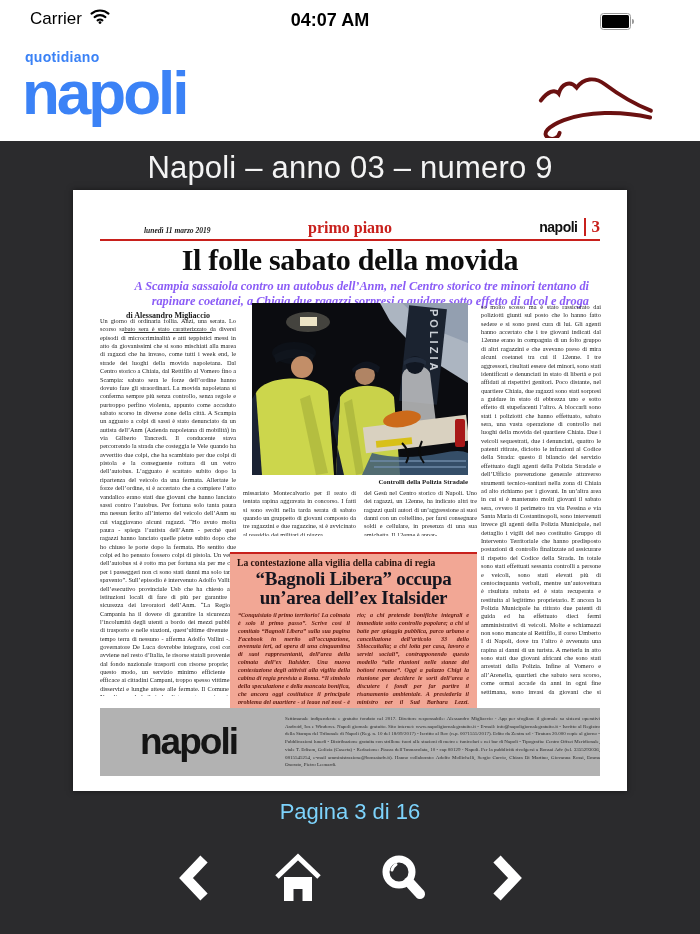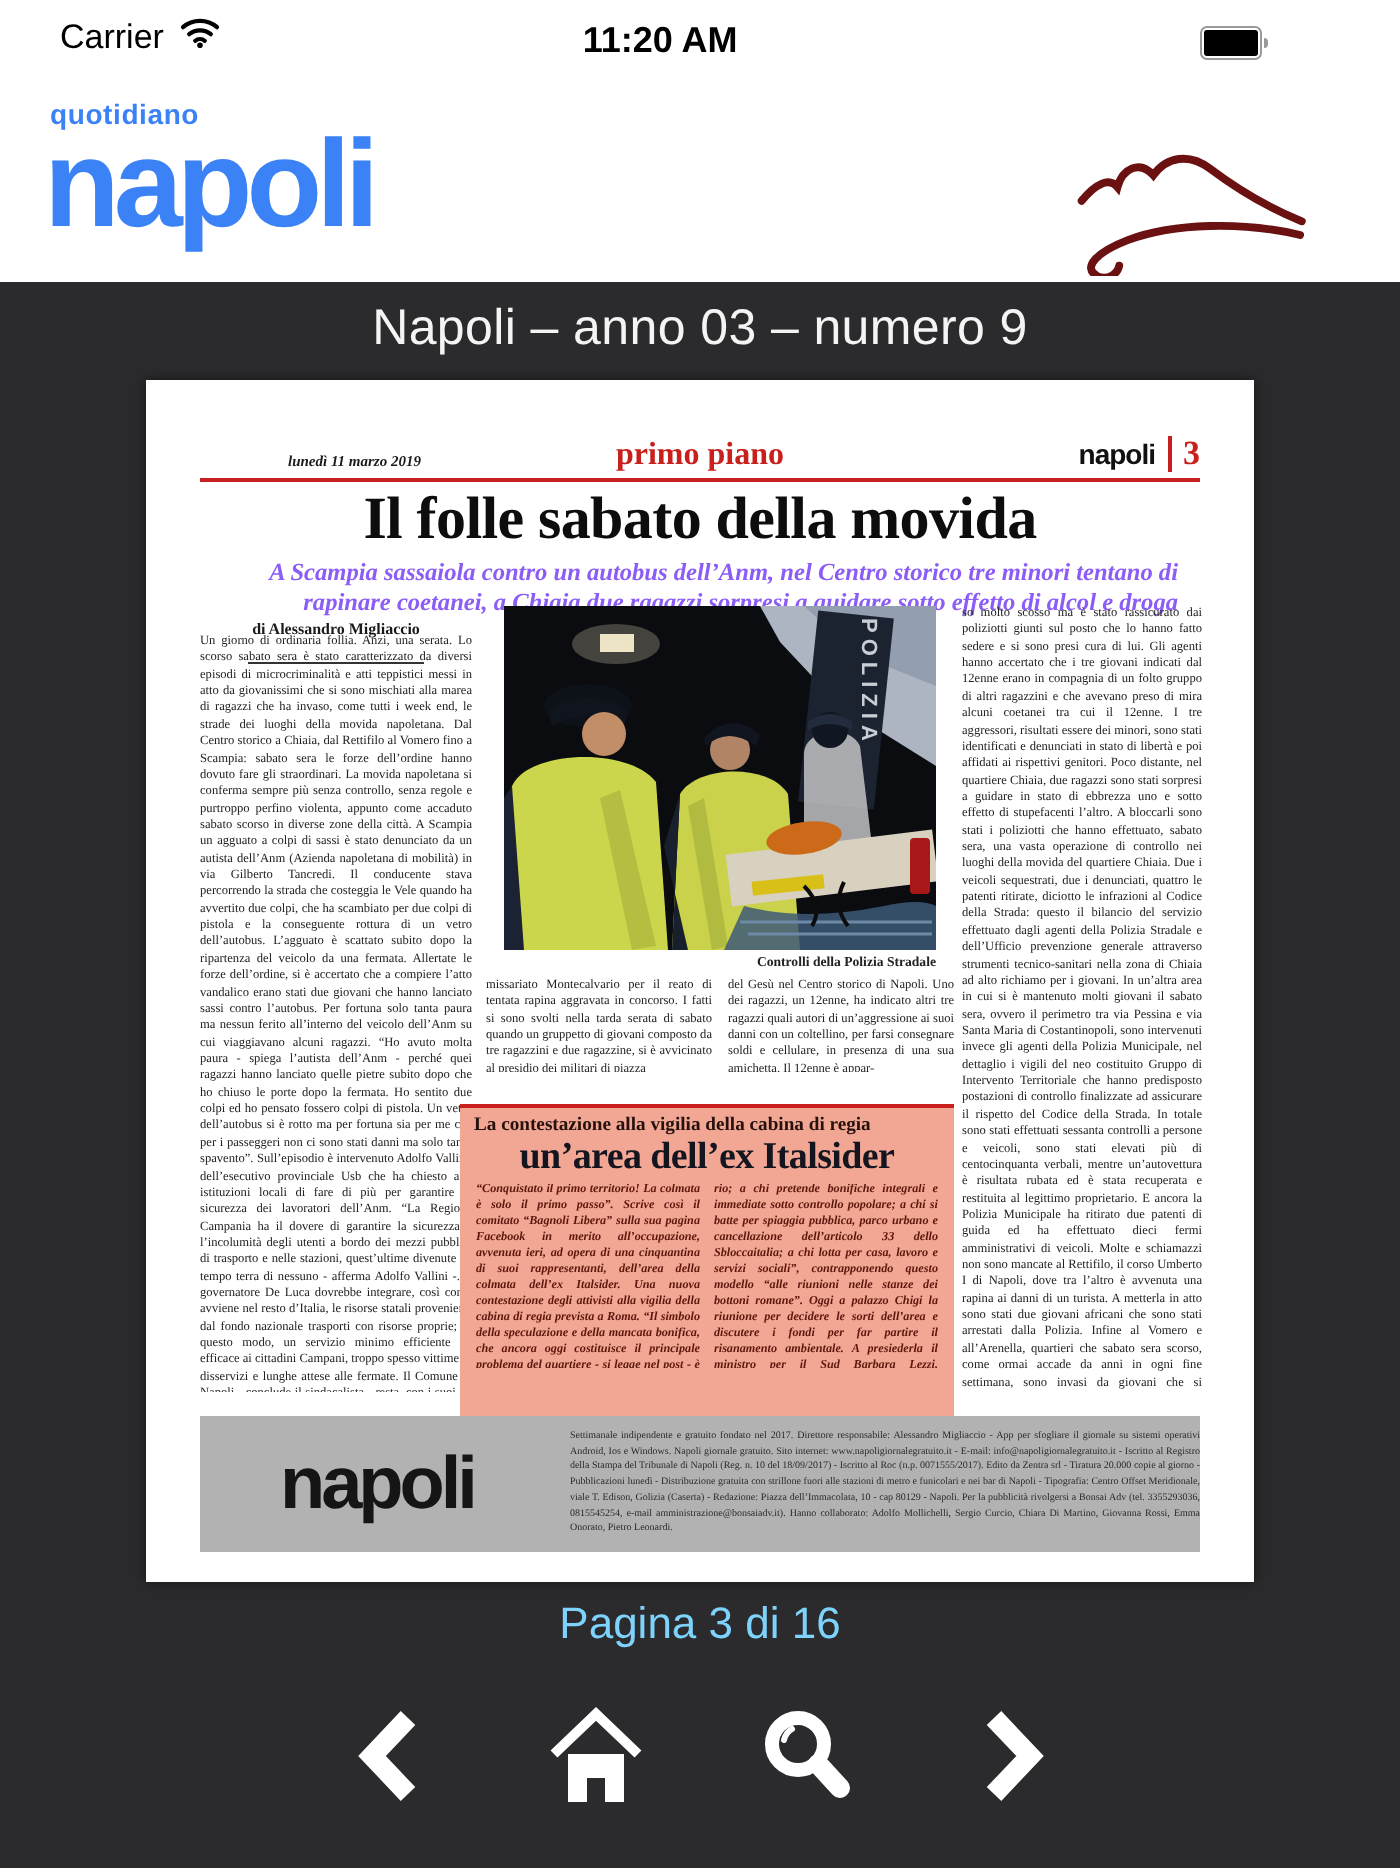--- a/index.html
+++ b/index.html
@@ -20,21 +20,21 @@
   
   .appheader{position:absolute;top:44px;left:0;width:700px;height:97px;background:#fff;}
   .logo{position:absolute;left:22px;top:6px;color:#3b82f6;}
   .logo-top{font-size:14px;font-weight:700;letter-spacing:.3px;line-height:14px;margin-left:3px;}
   .logo-main{font-size:62px;font-weight:800;letter-spacing:-3px;line-height:62px;margin-top:-2px;}
   .vesuvius{position:absolute;right:38px;top:12px;}
 
   
   .dark{position:absolute;top:141px;left:0;width:700px;height:793px;background:#2b2b2d;}
   .issue-title{position:absolute;top:9px;left:0;width:100%;text-align:center;color:#f4f4f4;
-               font-size:25px;font-weight:400;letter-spacing:.2px;}
+               font-size:31px;font-weight:400;letter-spacing:.2px;}
   .pager-label{position:absolute;top:658px;left:0;width:100%;text-align:center;color:#7dd3fc;
                font-size:22px;}
   .toolbar{position:absolute;top:712px;left:0;width:100%;display:flex;justify-content:center;
            align-items:center;gap:57px;}
   .tbtn{width:48px;height:52px;display:flex;align-items:center;justify-content:center;
         background:none;border:none;padding:0;cursor:pointer;}
 
   
   .paper{position:absolute;left:73px;top:49px;width:554px;height:601px;background:#fff;
          box-shadow:0 0 6px rgba(0,0,0,.5);font-family:"Liberation Serif",serif;color:#1a1a1a;}
@@ -90,21 +90,21 @@
       <span>Carrier</span>
       <span>
         <svg width="20" height="15" viewBox="0 0 20 15">
           <path d="M1.5 4.6 C6.3 .4 13.7 .4 18.5 4.6" fill="none" stroke="#000" stroke-width="2.1" stroke-linecap="round"></path>
           <path d="M4.6 8.1 C7.7 5.5 12.3 5.5 15.4 8.1" fill="none" stroke="#000" stroke-width="2.1" stroke-linecap="round"></path>
           <path d="M7.6 11.4 C9 10.3 11 10.3 12.4 11.4" fill="none" stroke="#000" stroke-width="2.1" stroke-linecap="round"></path>
           <circle cx="10" cy="13.6" r="1.4" fill="#000"></circle>
         </svg>
       </span>
     </div>
-    <div class="sb-time">11:20 AM</div>
+    <div class="sb-time">04:07 AM</div>
     <div class="sb-batt">
       <div class="batt-body">
           <div class="batt-fill"></div>
         </div>
       <div class="batt-nub"></div>
     </div>
   </div>
 
   <div class="appheader">
     <div class="logo">
@@ -180,20 +180,21 @@
       <div class="np-caption">Controlli della Polizia Stradale</div>
 
       <div class="np-midcols">
         <div class="np-col">missariato Montecalvario per il reato di tentata rapina aggravata in concorso. I fatti si sono svolti nella tarda serata di sabato quando un gruppetto di giovani composto da tre ragazzini e due ragazzine, si è avvicinato al presidio dei militari di piazza</div>
         <div class="np-col">del Gesù nel Centro storico di Napoli. Uno dei ragazzi, un 12enne, ha indicato altri tre ragazzi quali autori di un’aggressione ai suoi danni con un coltellino, per farsi consegnare soldi e cellulare, in presenza di una sua amichetta. Il 12enne è appar-</div>
       </div>
 
       <div class="pinkbox">
         <div class="box-kicker">La contestazione alla vigilia della cabina di regia</div>
         <div class="box-title">
+          <div>“Bagnoli Libera” occupa</div>
           <div>un’area dell’ex Italsider</div>
         </div>
         <div class="box-body">
           <div class="box-col">“Conquistato il primo territorio! La colmata è solo il primo passo”. Scrive così il comitato “Bagnoli Libera” sulla sua pagina Facebook in merito all’occupazione, avvenuta ieri, ad opera di una cinquantina di suoi rappresentanti, dell’area della colmata dell’ex Italsider. Una nuova contestazione degli attivisti alla vigilia della cabina di regia prevista a Roma. “Il simbolo della speculazione e della mancata bonifica, che ancora oggi costituisce il principale problema del quartiere - si legge nel post - è anche il luogo che evoca come il governo mantenga, anche a Bagnoli, la stessa linea di distruzione dei territori viste con la Tav, la Tap, l’Ilva e il Muos”. L’intento, spiegano, è di “dar voce a chi vive quotidianamente su questo territo-</div>
           <div class="box-col">rio; a chi pretende bonifiche integrali e immediate sotto controllo popolare; a chi si batte per spiaggia pubblica, parco urbano e cancellazione dell’articolo 33 dello Sbloccaitalia; a chi lotta per casa, lavoro e servizi sociali”, contrapponendo questo modello “alle riunioni nelle stanze dei bottoni romane”. Oggi a palazzo Chigi la riunione per decidere le sorti dell’area e discutere i fondi per far partire il risanamento ambientale. A presiederla il ministro per il Sud Barbara Lezzi. Parteciperanno i rappresentanti del Ministero dell’Ambiente, del Ministero dei Beni culturali, del Mistero dello Sviluppo economico, del Comune di Napoli, della Regione Campania, il commissario del Governo per Bagnoli e Invitalia.</div>
         </div>
       </div>
 
       <div class="np-col np-col-right">so molto scosso ma è stato rassicurato dai poliziotti giunti sul posto che lo hanno fatto sedere e si sono presi cura di lui. Gli agenti hanno accertato che i tre giovani indicati dal 12enne erano in compagnia di un folto gruppo di altri ragazzini e che avevano preso di mira alcuni coetanei tra cui il 12enne. I tre aggressori, risultati essere dei minori, sono stati identificati e denunciati in stato di libertà e poi affidati ai rispettivi genitori. Poco distante, nel quartiere Chiaia, due ragazzi sono stati sorpresi a guidare in stato di ebbrezza uno e sotto effetto di stupefacenti l’altro. A bloccarli sono stati i poliziotti che hanno effettuato, sabato sera, una vasta operazione di controllo nei luoghi della movida del quartiere Chiaia. Due i veicoli sequestrati, due i denunciati, quattro le patenti ritirate, diciotto le infrazioni al Codice della Strada: questo il bilancio del servizio effettuato dagli agenti della Polizia Stradale e dell’Ufficio prevenzione generale attraverso strumenti tecnico-sanitari nella zona di Chiaia ad alto richiamo per i giovani. In un’altra area in cui si è mantenuto molti giovani il sabato sera, ovvero il perimetro tra via Pessina e via Santa Maria di Costantinopoli, sono intervenuti invece gli agenti della Polizia Municipale, nel dettaglio i vigili del neo costituito Gruppo di Intervento Territoriale che hanno predisposto postazioni di controllo finalizzate ad assicurare il rispetto del Codice della Strada. In totale sono stati effettuati sessanta controlli a persone e veicoli, sono stati elevati più di centocinquanta verbali, mentre un’autovettura è risultata rubata ed è stata recuperata e restituita al legittimo proprietario. E ancora la Polizia Municipale ha ritirato due patenti di guida ed ha effettuato dieci fermi amministrativi di veicoli. Molte e schiamazzi non sono mancate al Rettifilo, il corso Umberto I di Napoli, dove tra l’altro è avvenuta una rapina ai danni di un turista. A metterla in atto sono stati due giovani africani che sono stati arrestati dalla Polizia. Infine al Vomero e all’Arenella, quartieri che sabato sera scorso, come ormai accade da anni in ogni fine settimana, sono invasi da giovani che si radunano in alcune piazze o strade e provocano schiamazzi, sosta selvaggia e risse. Parliamo di zone ormai divenute il cuore della movida vomerese come via Aniello Falcone, via Scarlatti, piazza dell’Immacolata, via Luca Giordano e piazza Quattro Giornate. Zone in cui, tra l’altro, spesso circolano sostanze stupefacenti e da dove, anche sabato scorso, tanti residenti hanno alzato la cornetta del telefono per chiedere alle forze dell’ordine di intervenire per i forti schiamazzi notturni e l’accensione di fuochi d’artificio rumorosi e pericolosi proprio sotto ai balconi in cui i residenti dormono. Anzi, vorrebbero dormire.</div>
 

